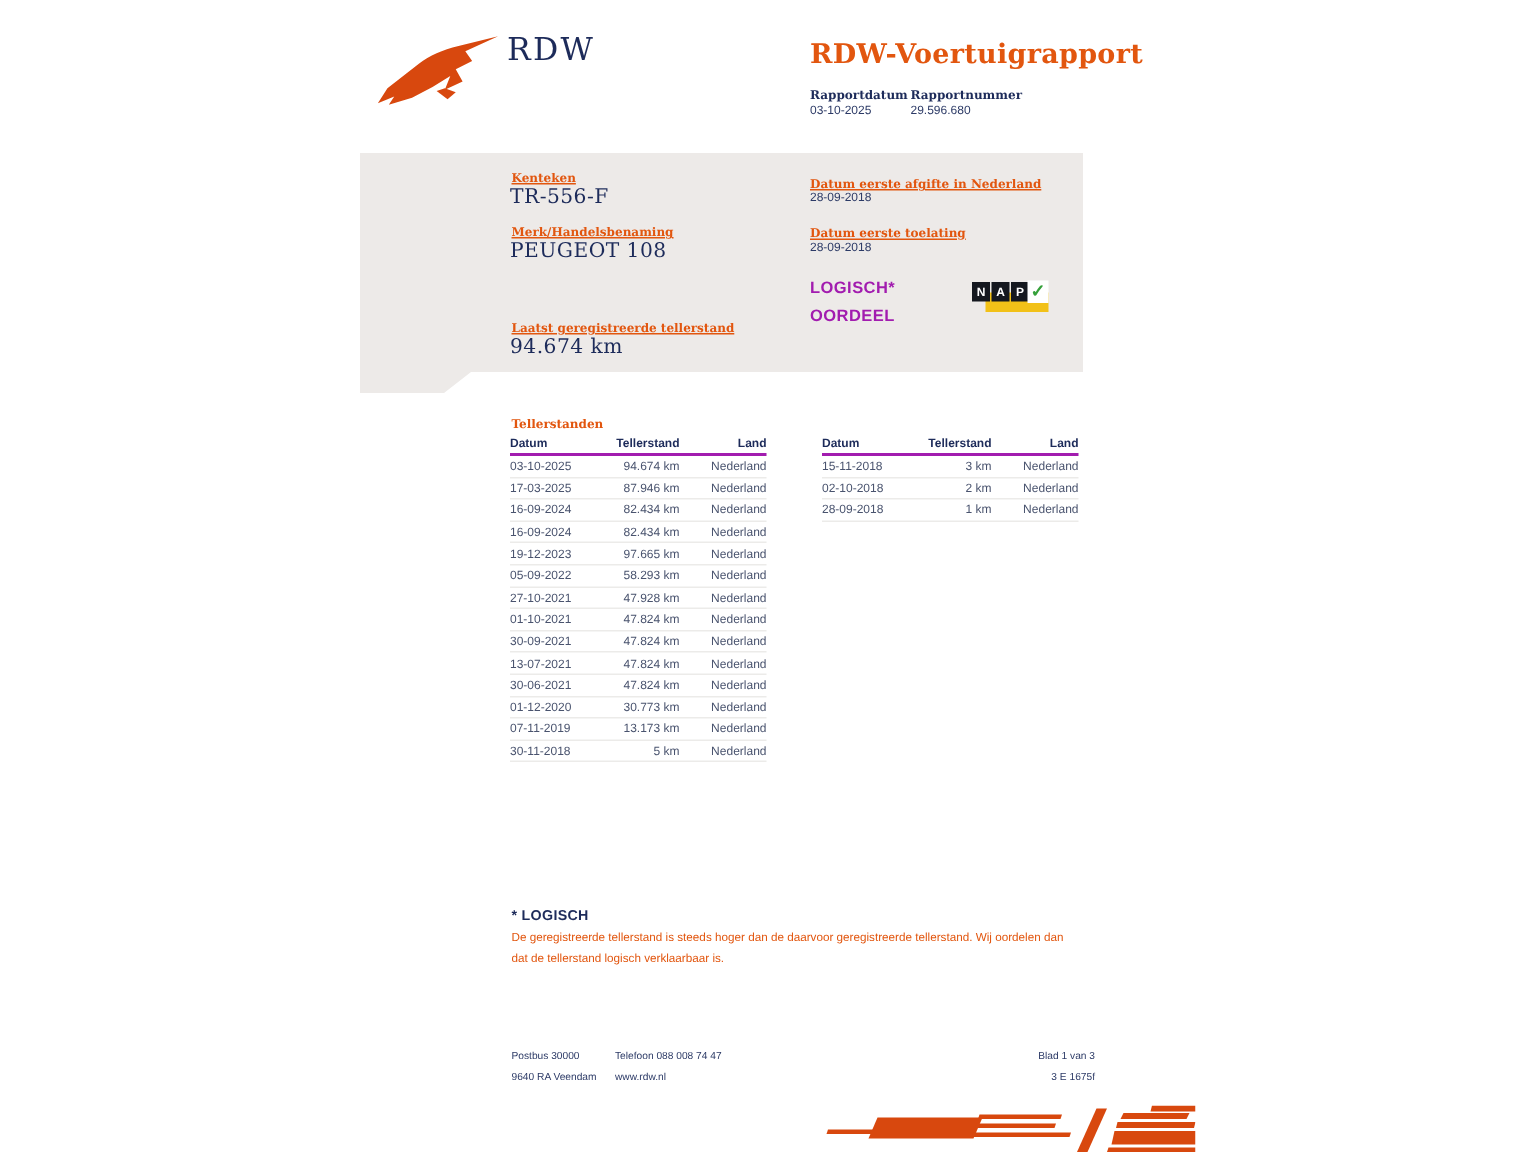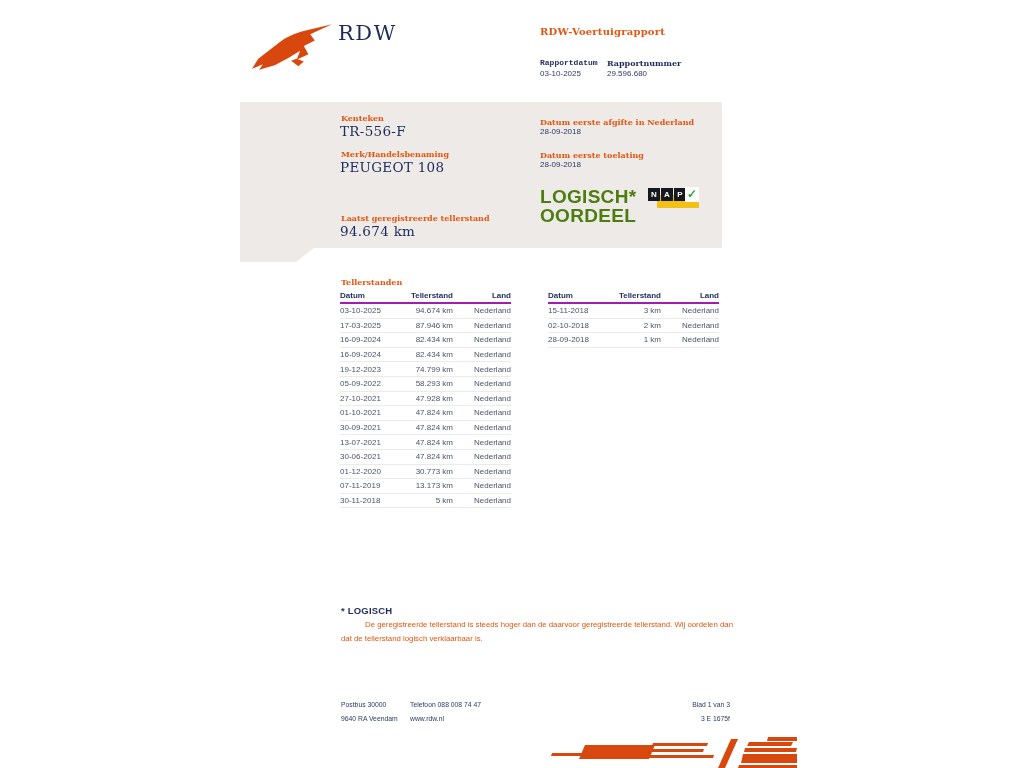--- a/index.html
+++ b/index.html
@@ -9,42 +9,42 @@
     font-family:"Liberation Sans", sans-serif; overflow:hidden;
   }
   .abs { position:absolute; }
 
   
   .logo-text {
     font-family:"DejaVu Serif", serif; font-size:21px; letter-spacing:1.5px;
     color:#1d2b5a; font-weight:500;
   }
   .report-title {
-    font-family:"DejaVu Serif", serif; font-size:10px; font-weight:bold;
+    font-family:"DejaVu Serif", serif; font-size:18px; font-weight:bold;
     color:#e2560f; letter-spacing:.2px;
   }
   .meta-label {
     font-family:"DejaVu Serif", serif; font-size:8px; font-weight:bold; color:#1d2b5a;
   }
   .meta-value { font-size:8px; color:#2c3a66; }
 
   
   .veh-box {
     left:240px; top:102px; width:482px; height:160px; background:#edeae8;
     clip-path:polygon(0 0, 482px 0, 482px 146px, 74px 146px, 56px 160px, 0 160px);
   }
   .lbl-orange {
-    font-family:"DejaVu Serif", serif; font-size:8px; font-weight:bold; color:#e2560f;
+    font-family:"DejaVu Serif", serif; font-size:8px; font-weight:bold; color:#e2560f;text-decoration:underline;
   }
   .val-big {
     font-family:"DejaVu Serif", serif; font-size:13.5px; color:#1d2b5a; letter-spacing:.3px;
   }
   .val-small { font-size:8px; color:#2c3a66; }
   .oordeel {
-    font-size:19px; font-weight:bold; color:#4d7c0f; letter-spacing:.3px;
+    font-size:11px; font-weight:bold; color:#a21caf; letter-spacing:.3px;
   }
 
   
   .nap { width:52px; height:28px; }
   .nap-yellow { position:absolute; left:9px; top:9px; width:42px; height:13px; background:#f2c118; }
   .nap-sq {
     position:absolute; top:2px; width:12px; height:13px; background:#15181f;
     color:#ffffff; font-size:8px; font-weight:bold; text-align:center; line-height:13px;
   }
   .nap-check {
@@ -80,21 +80,21 @@
 
 <div class="page">
 
   <svg class="abs" style="left:251px; top:23px;" width="82" height="48" viewBox="0 0 90 52">
     <path fill="#d8480e" d="M89,1 L60,8 C48,11 39,15 31,21 L8,39 L1,50 L13,45 L9,51 L26,46 L41,38 L54,30 L50,40 L63,34 L58,25 L70,19 L65,12 Z"></path>
     <path fill="#d8480e" d="M44,41 L52,47 L58,42 L50,39 Z"></path>
   </svg>
   <div class="abs logo-text" style="left:338px; top:21px;">RDW</div>
 
   <div class="abs report-title" style="left:540px; top:26px;">RDW-Voertuigrapport</div>
-  <div class="abs meta-label" style="left:540px; top:58px;font-family:Liberation Mono, monospace;">Rapportdatum</div>
+  <div class="abs meta-label" style="left:540px; top:58px;">Rapportdatum</div>
   <div class="abs meta-value" style="left:540px; top:69px;">03-10-2025</div>
   <div class="abs meta-label" style="left:607px; top:58px;">Rapportnummer</div>
   <div class="abs meta-value" style="left:607px; top:69px;">29.596.680</div>
 
   <div class="abs veh-box">
     <div class="abs lbl-orange" style="left:101px; top:11px;">Kenteken</div>
     <div class="abs val-big" style="left:100px; top:21px;">TR-556-F</div>
     <div class="abs lbl-orange" style="left:101px; top:47px;">Merk/Handelsbenaming</div>
     <div class="abs val-big" style="left:100px; top:57px;">PEUGEOT 108</div>
     <div class="abs lbl-orange" style="left:101px; top:111px;">Laatst geregistreerde tellerstand</div>
@@ -141,21 +141,21 @@
           <span class="c1">82.434 km</span>
           <span class="c2">Nederland</span>
         </div>
         <div class="trow">
           <span class="c0">16-09-2024</span>
           <span class="c1">82.434 km</span>
           <span class="c2">Nederland</span>
         </div>
         <div class="trow">
           <span class="c0">19-12-2023</span>
-          <span class="c1">74.799 km</span>
+          <span class="c1">97.665 km</span>
           <span class="c2">Nederland</span>
         </div>
         <div class="trow">
           <span class="c0">05-09-2022</span>
           <span class="c1">58.293 km</span>
           <span class="c2">Nederland</span>
         </div>
         <div class="trow">
           <span class="c0">27-10-2021</span>
           <span class="c1">47.928 km</span>
@@ -218,21 +218,21 @@
         </div>
         <div class="trow">
           <span class="c0">28-09-2018</span>
           <span class="c1">1 km</span>
           <span class="c2">Nederland</span>
         </div>
       </div>
   </div>
 
   <div class="abs fn-title" style="left:341px; top:605px;">* LOGISCH</div>
-  <div class="abs fn-text" style="left:341px; top:618px; width:400px;margin-left:24px;">De geregistreerde tellerstand is steeds hoger dan de daarvoor geregistreerde tellerstand. Wij oordelen dan</div>
+  <div class="abs fn-text" style="left:341px; top:618px; width:400px;">De geregistreerde tellerstand is steeds hoger dan de daarvoor geregistreerde tellerstand. Wij oordelen dan</div>
   <div class="abs fn-text" style="left:341px; top:632px; width:400px;">dat de tellerstand logisch verklaarbaar is.</div>
 
   <div class="abs ft" style="left:341px; top:701px;">Postbus 30000</div>
   <div class="abs ft" style="left:341px; top:715px;">9640 RA Veendam</div>
   <div class="abs ft" style="left:410px; top:701px;">Telefoon 088 008 74 47</div>
   <div class="abs ft" style="left:410px; top:715px;">www.rdw.nl</div>
   <div class="abs ft" style="left:600px; top:701px; width:130px; text-align:right;">Blad 1 van 3</div>
   <div class="abs ft" style="left:600px; top:715px; width:130px; text-align:right;">3 E 1675f</div>
 
   <svg class="abs" style="left:535px; top:737px;" width="262" height="31" viewBox="0 0 262 31">

